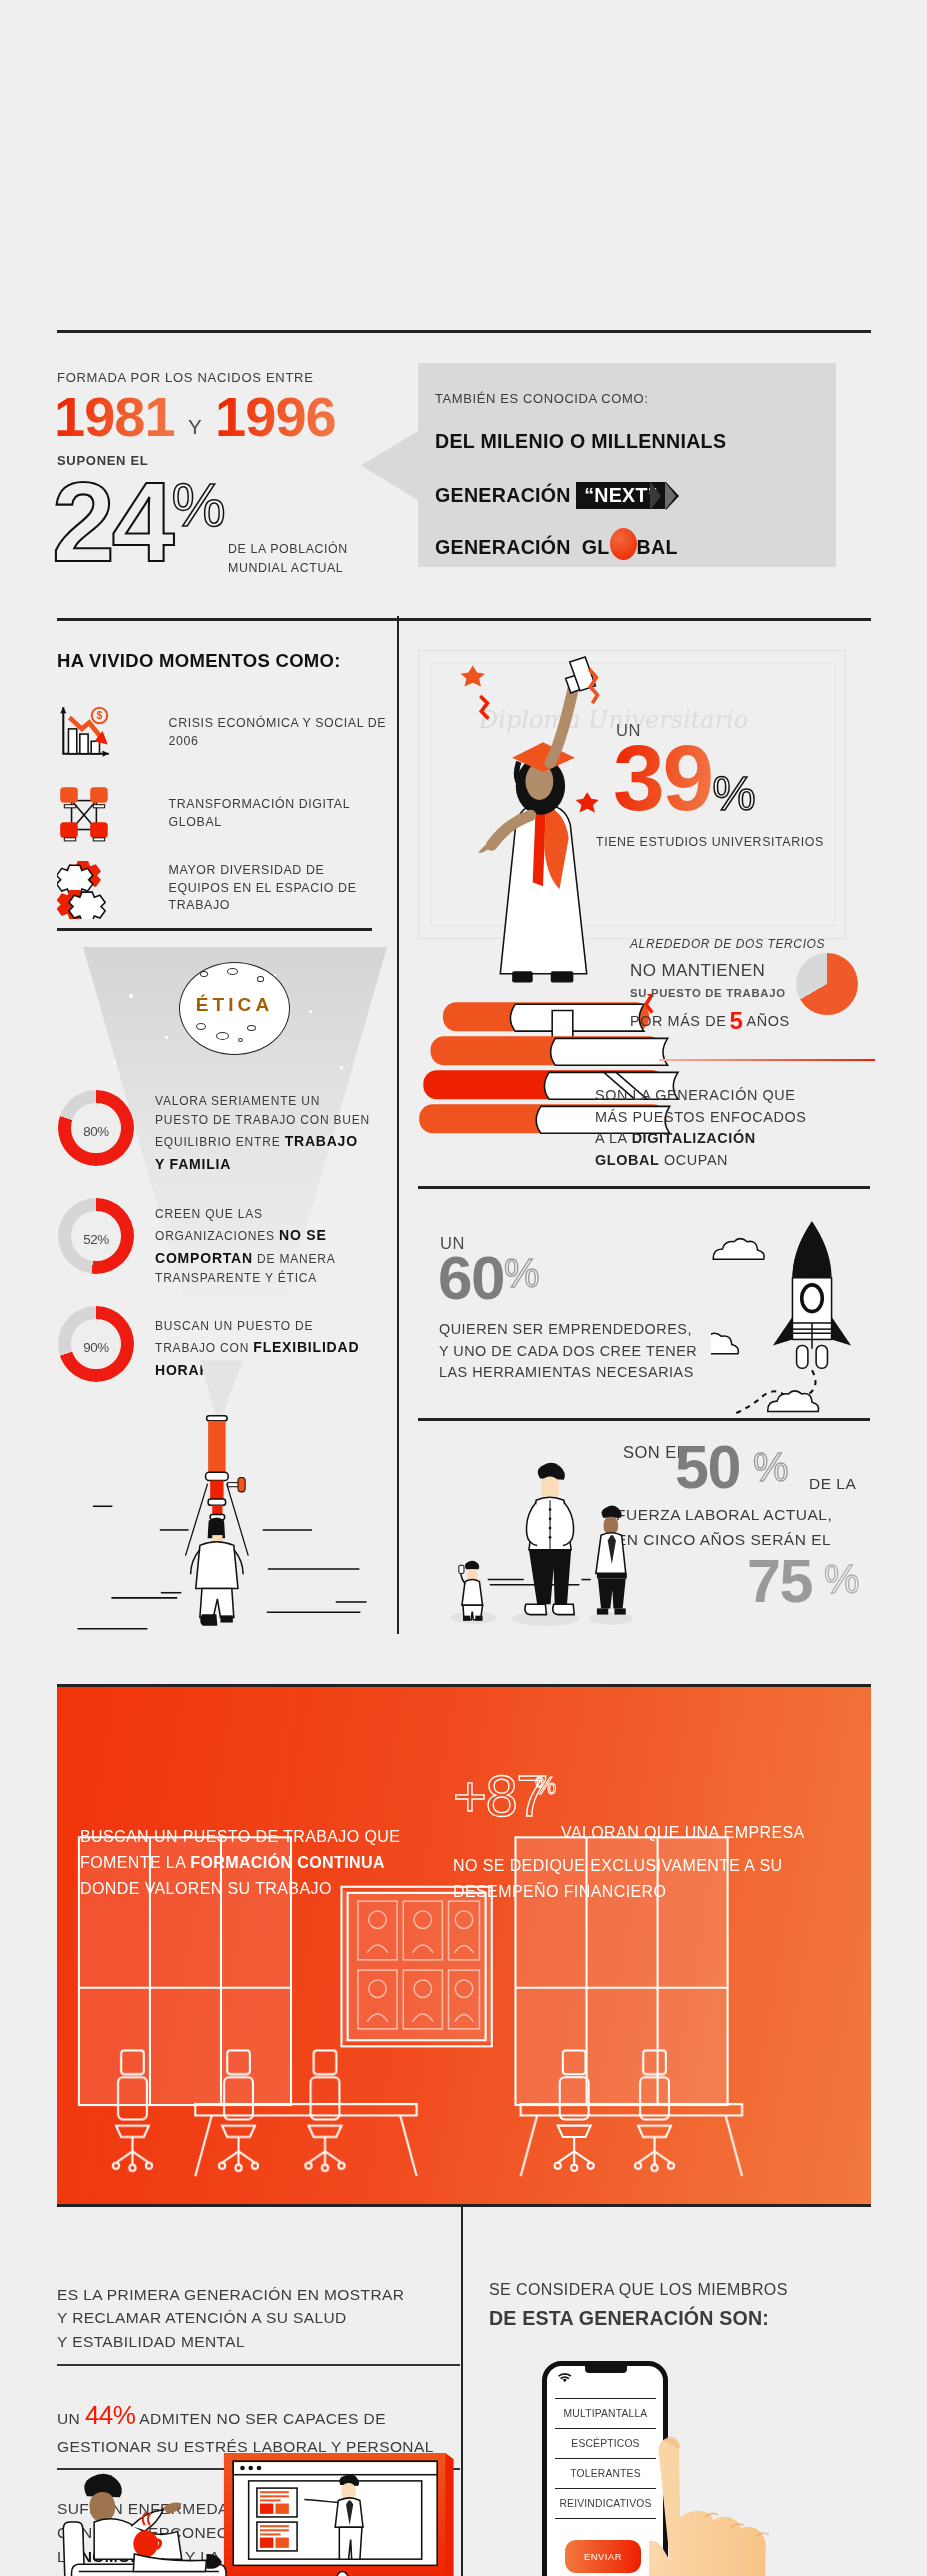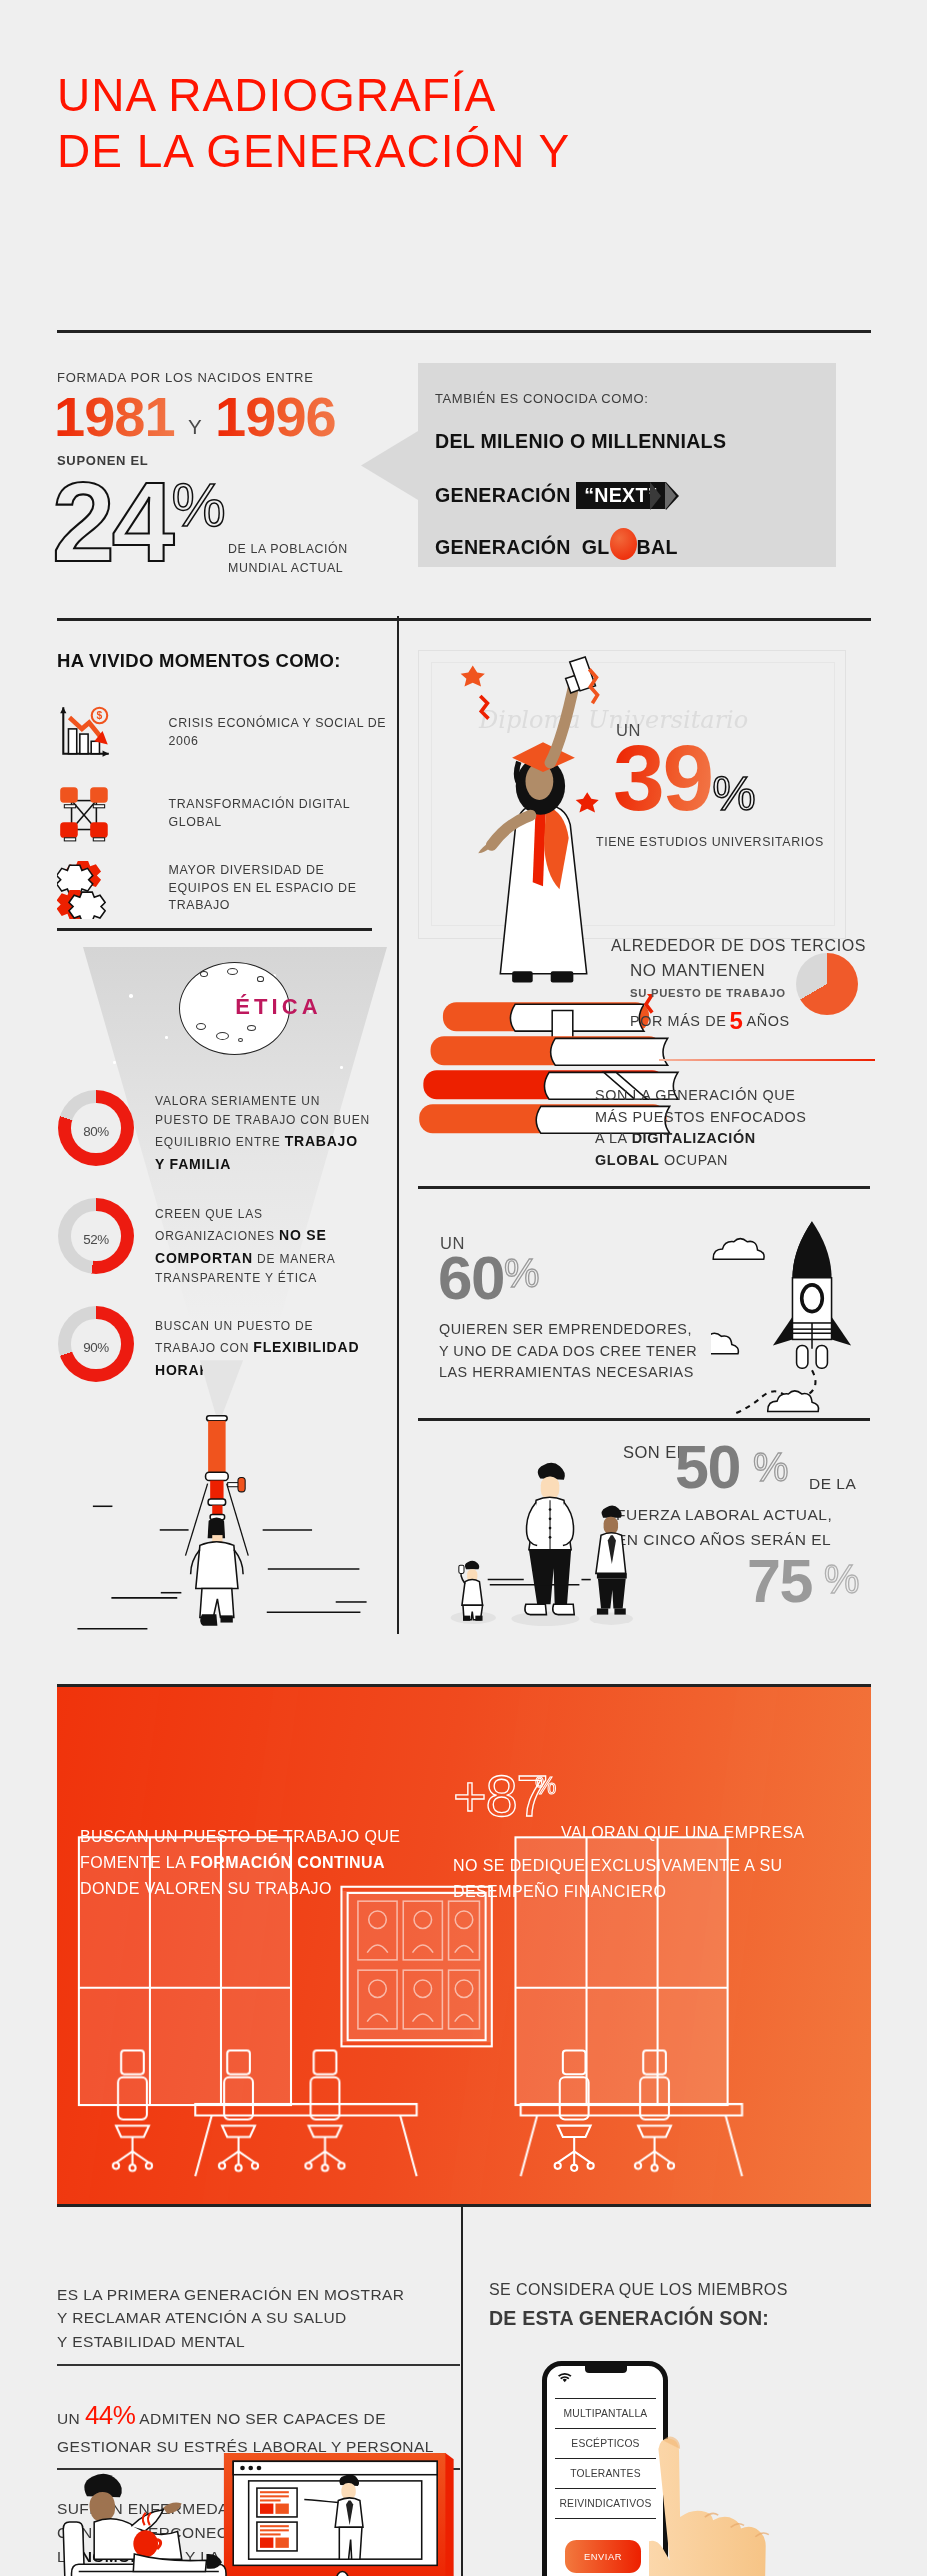--- a/index.html
+++ b/index.html
@@ -103,21 +103,21 @@
   #n39 {
     font-size:93px; font-weight:700; line-height:1;
     background:linear-gradient(100deg,#ED2000 0%,#F05A2A 60%,#F2794A 100%);
     -webkit-background-clip:text; background-clip:text; color:transparent;
     letter-spacing:-2.1px;
   }
   #n39sym { font-size:49px; line-height:1; color:transparent; -webkit-text-stroke:1.5px #111; margin-top:37px; }
   #n39sub { left:596px; top:835px; font-size:12.4px; letter-spacing:0.6px; }
 
   
-  #tt1 { left:611px; top:937px; font-size:16px; letter-spacing:0.6px; }
+  #tt1 { left:630px; top:937px; font-size:12px; letter-spacing:0.6px;font-style:italic; }
   #tt2 { left:630px; top:961px; font-size:17px; letter-spacing:0.4px; color:#3b3b3b; }
   #tt3 { left:630px; top:987px; font-size:11.3px; letter-spacing:0.7px; font-weight:700; color:#555; }
   #tt4 { left:630px; top:1007px; font-size:14.4px; letter-spacing:0.6px; }
   #tt4 b { color:#FF1400; font-size:24px; font-weight:700; vertical-align:-3.1px; padding:0 3.1px; }
   #pie {
     left:796px; top:953px; width:62px; height:62px; border-radius:50%;
     background:conic-gradient(#F05A2A 0deg 240deg,#d8d8d8 240deg 360deg);
   }
   #tt-rule { left:659px; top:1059px; width:216px; height:1.5px;
     background:linear-gradient(90deg,#f6b49c,#ED2000); }
@@ -133,21 +133,21 @@
   #beam {
     left:83px; top:947px; width:304px; height:381px;
     background:linear-gradient(180deg,#d5d5d5 0%,#e6e6e6 55%,#efefef 100%);
     clip-path:polygon(0 0,100% 0,64% 100%,36% 100%);
   }
   #moon {
     left:179px; top:962px; width:111px; height:93px; border-radius:50%;
     background:#fff; border:1.5px solid #222;
   }
   #moon-label { left:179px; top:994px; width:111px; text-align:center;
-    font-size:22px; font-weight:700; letter-spacing:4.1px; color:#be185d;margin-left:44px; }
+    font-size:19px; font-weight:700; letter-spacing:4.1px; color:#a16207; }
   .crater { position:absolute; border:1px solid #333; border-radius:50%; }
   .star { position:absolute; background:#fff; border-radius:50%; }
 
   .ring { position:absolute; width:76px; height:76px; border-radius:50%; }
   .ring .bg { position:absolute; inset:0; border-radius:50%; }
   .ring .hole { position:absolute; inset:13.4px; background:#eeeeee; border-radius:50%;
     display:flex; align-items:center; justify-content:center; }
   .ring .val { font-size:24px; color:#4a4a4a; letter-spacing:-0.5px; }
   .ring .val span { font-size:13.4px; }
   .stat { position:absolute; font-size:12px; line-height:1.6; letter-spacing:0.8px; }
@@ -228,24 +228,20 @@
   #hand { left:649px; top:2416px; width:155px; height:227px; }
 
   
   .ill { position:absolute; }
 </style>
 </head>
 <body>
 
 <div class="page">
 
-  <div class="abs" id="title">
-    <div>UNA RADIOGRAFÍA</div>
-    <div>DE LA GENERACIÓN Y</div>
-  </div>
 
   <div class="abs hr-black" id="rule1"></div>
 
   <div class="abs lbl up" id="s1-lead">FORMADA POR LOS NACIDOS ENTRE</div>
 
   <div class="abs" id="years">
     <span class="yr">1981</span>
     <span class="conj">Y</span>
     <span class="yr">1996</span>
   </div>

